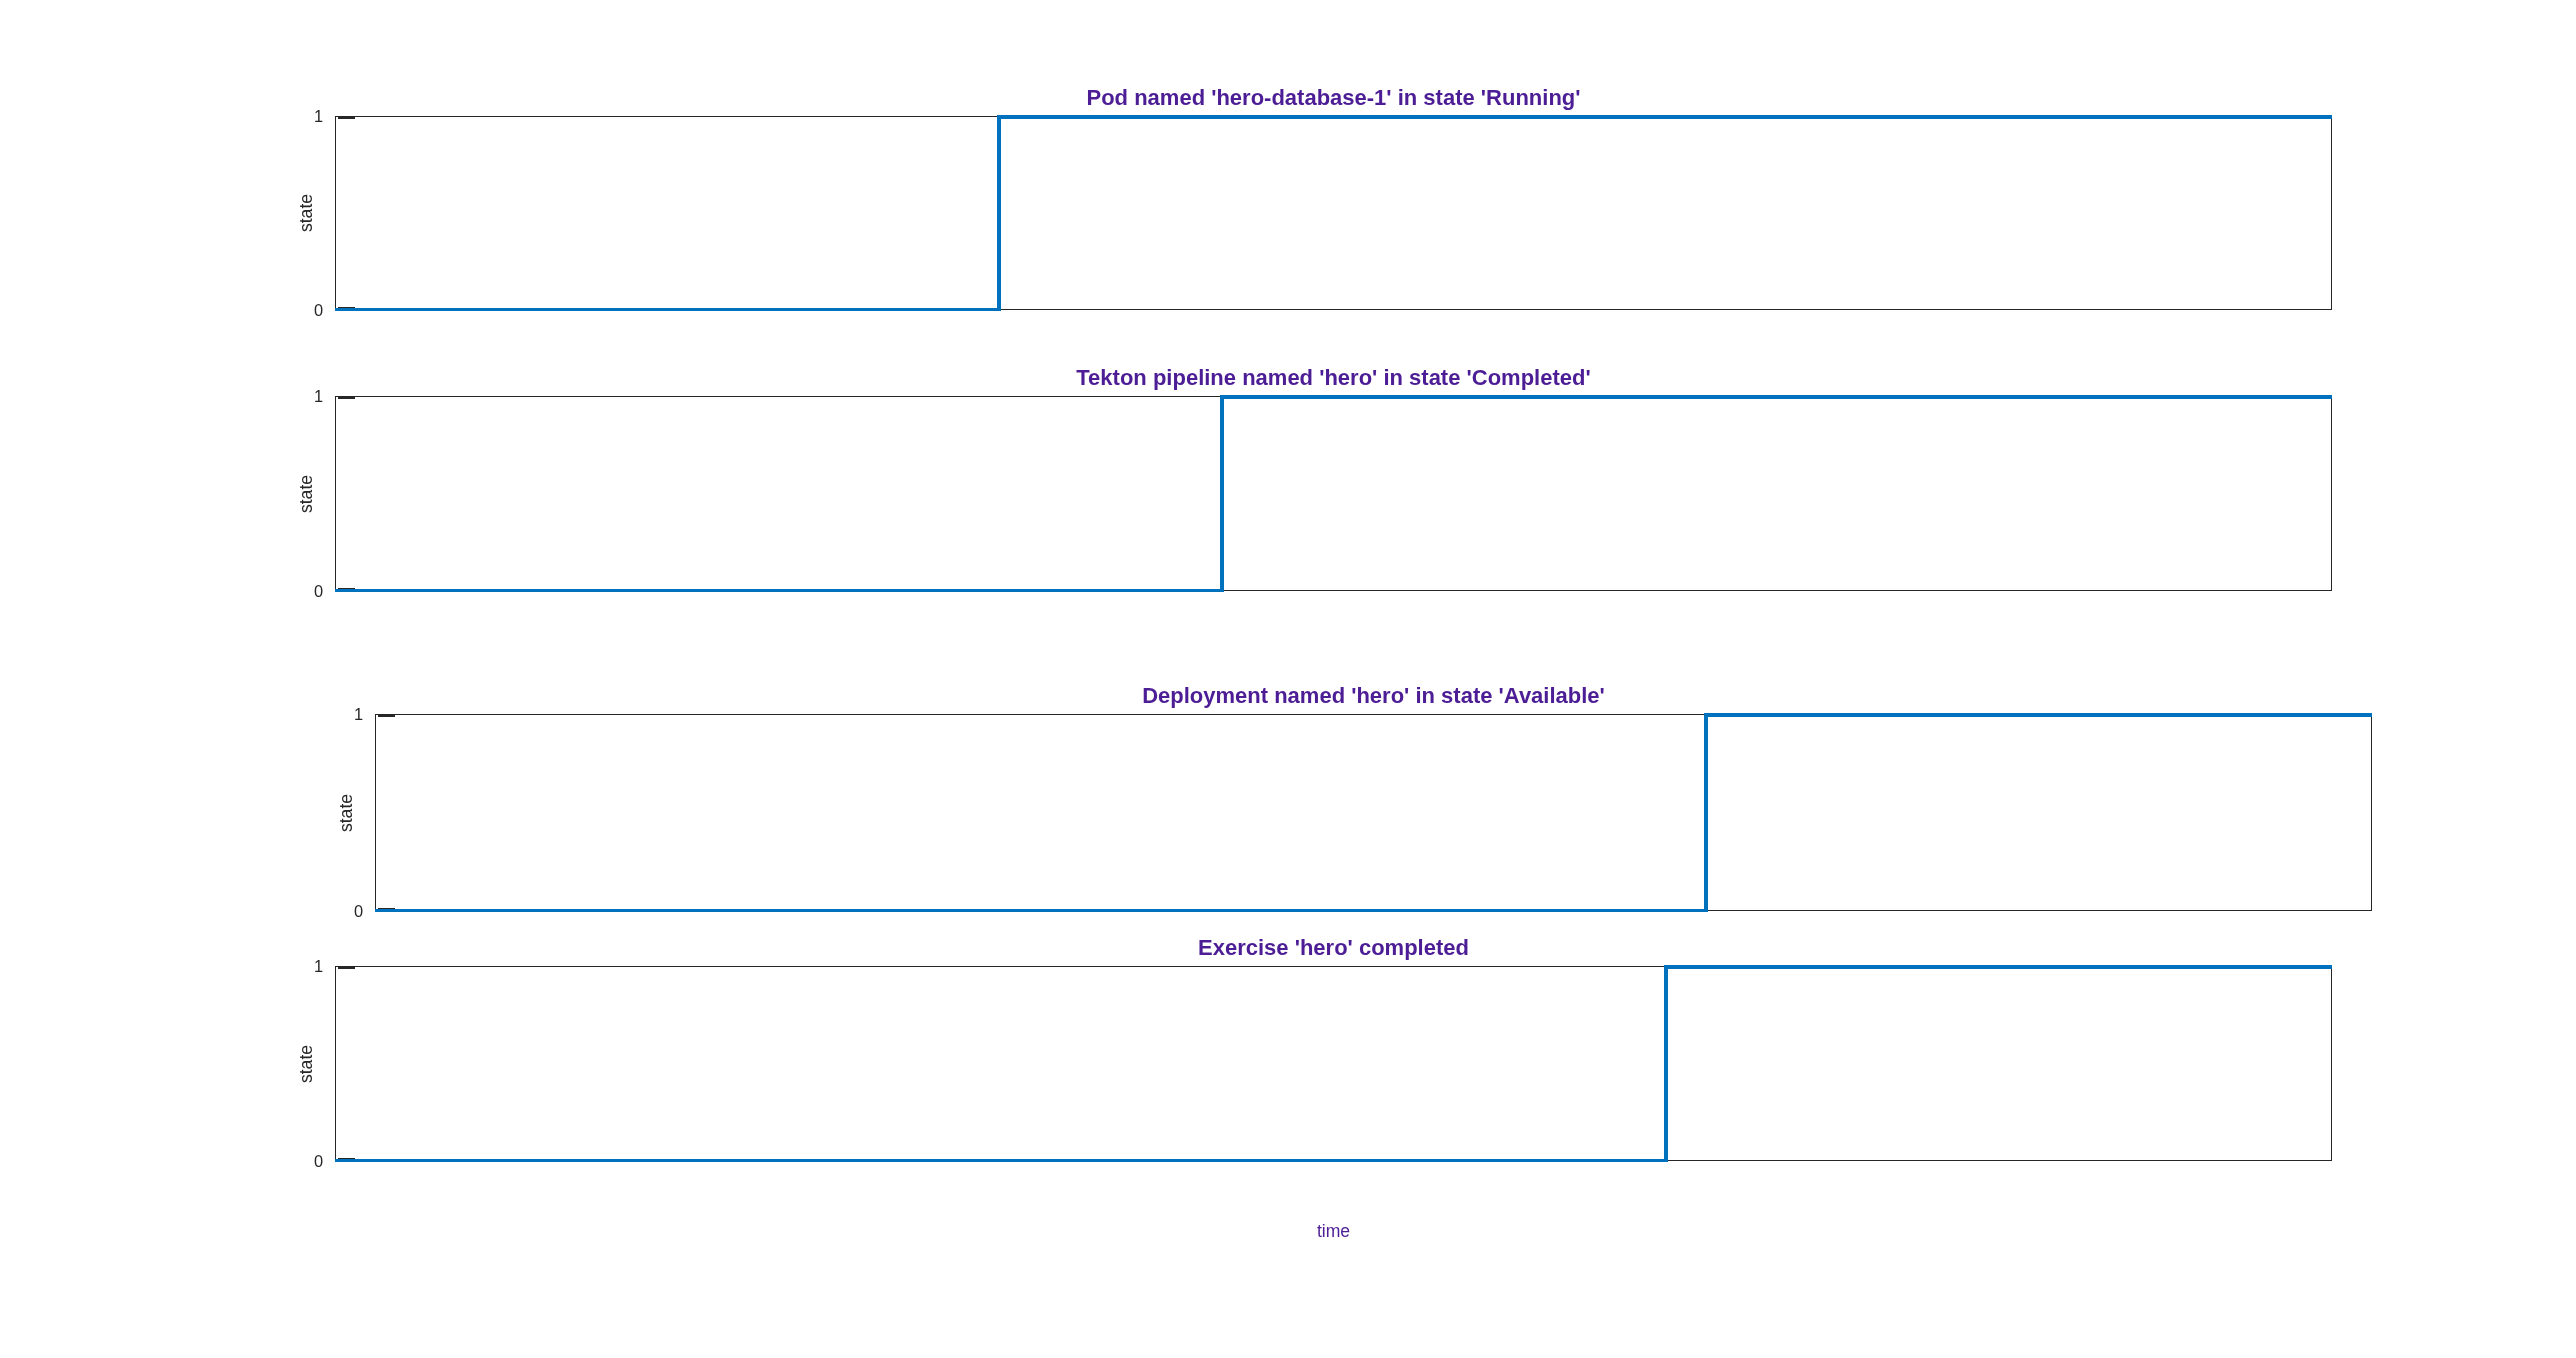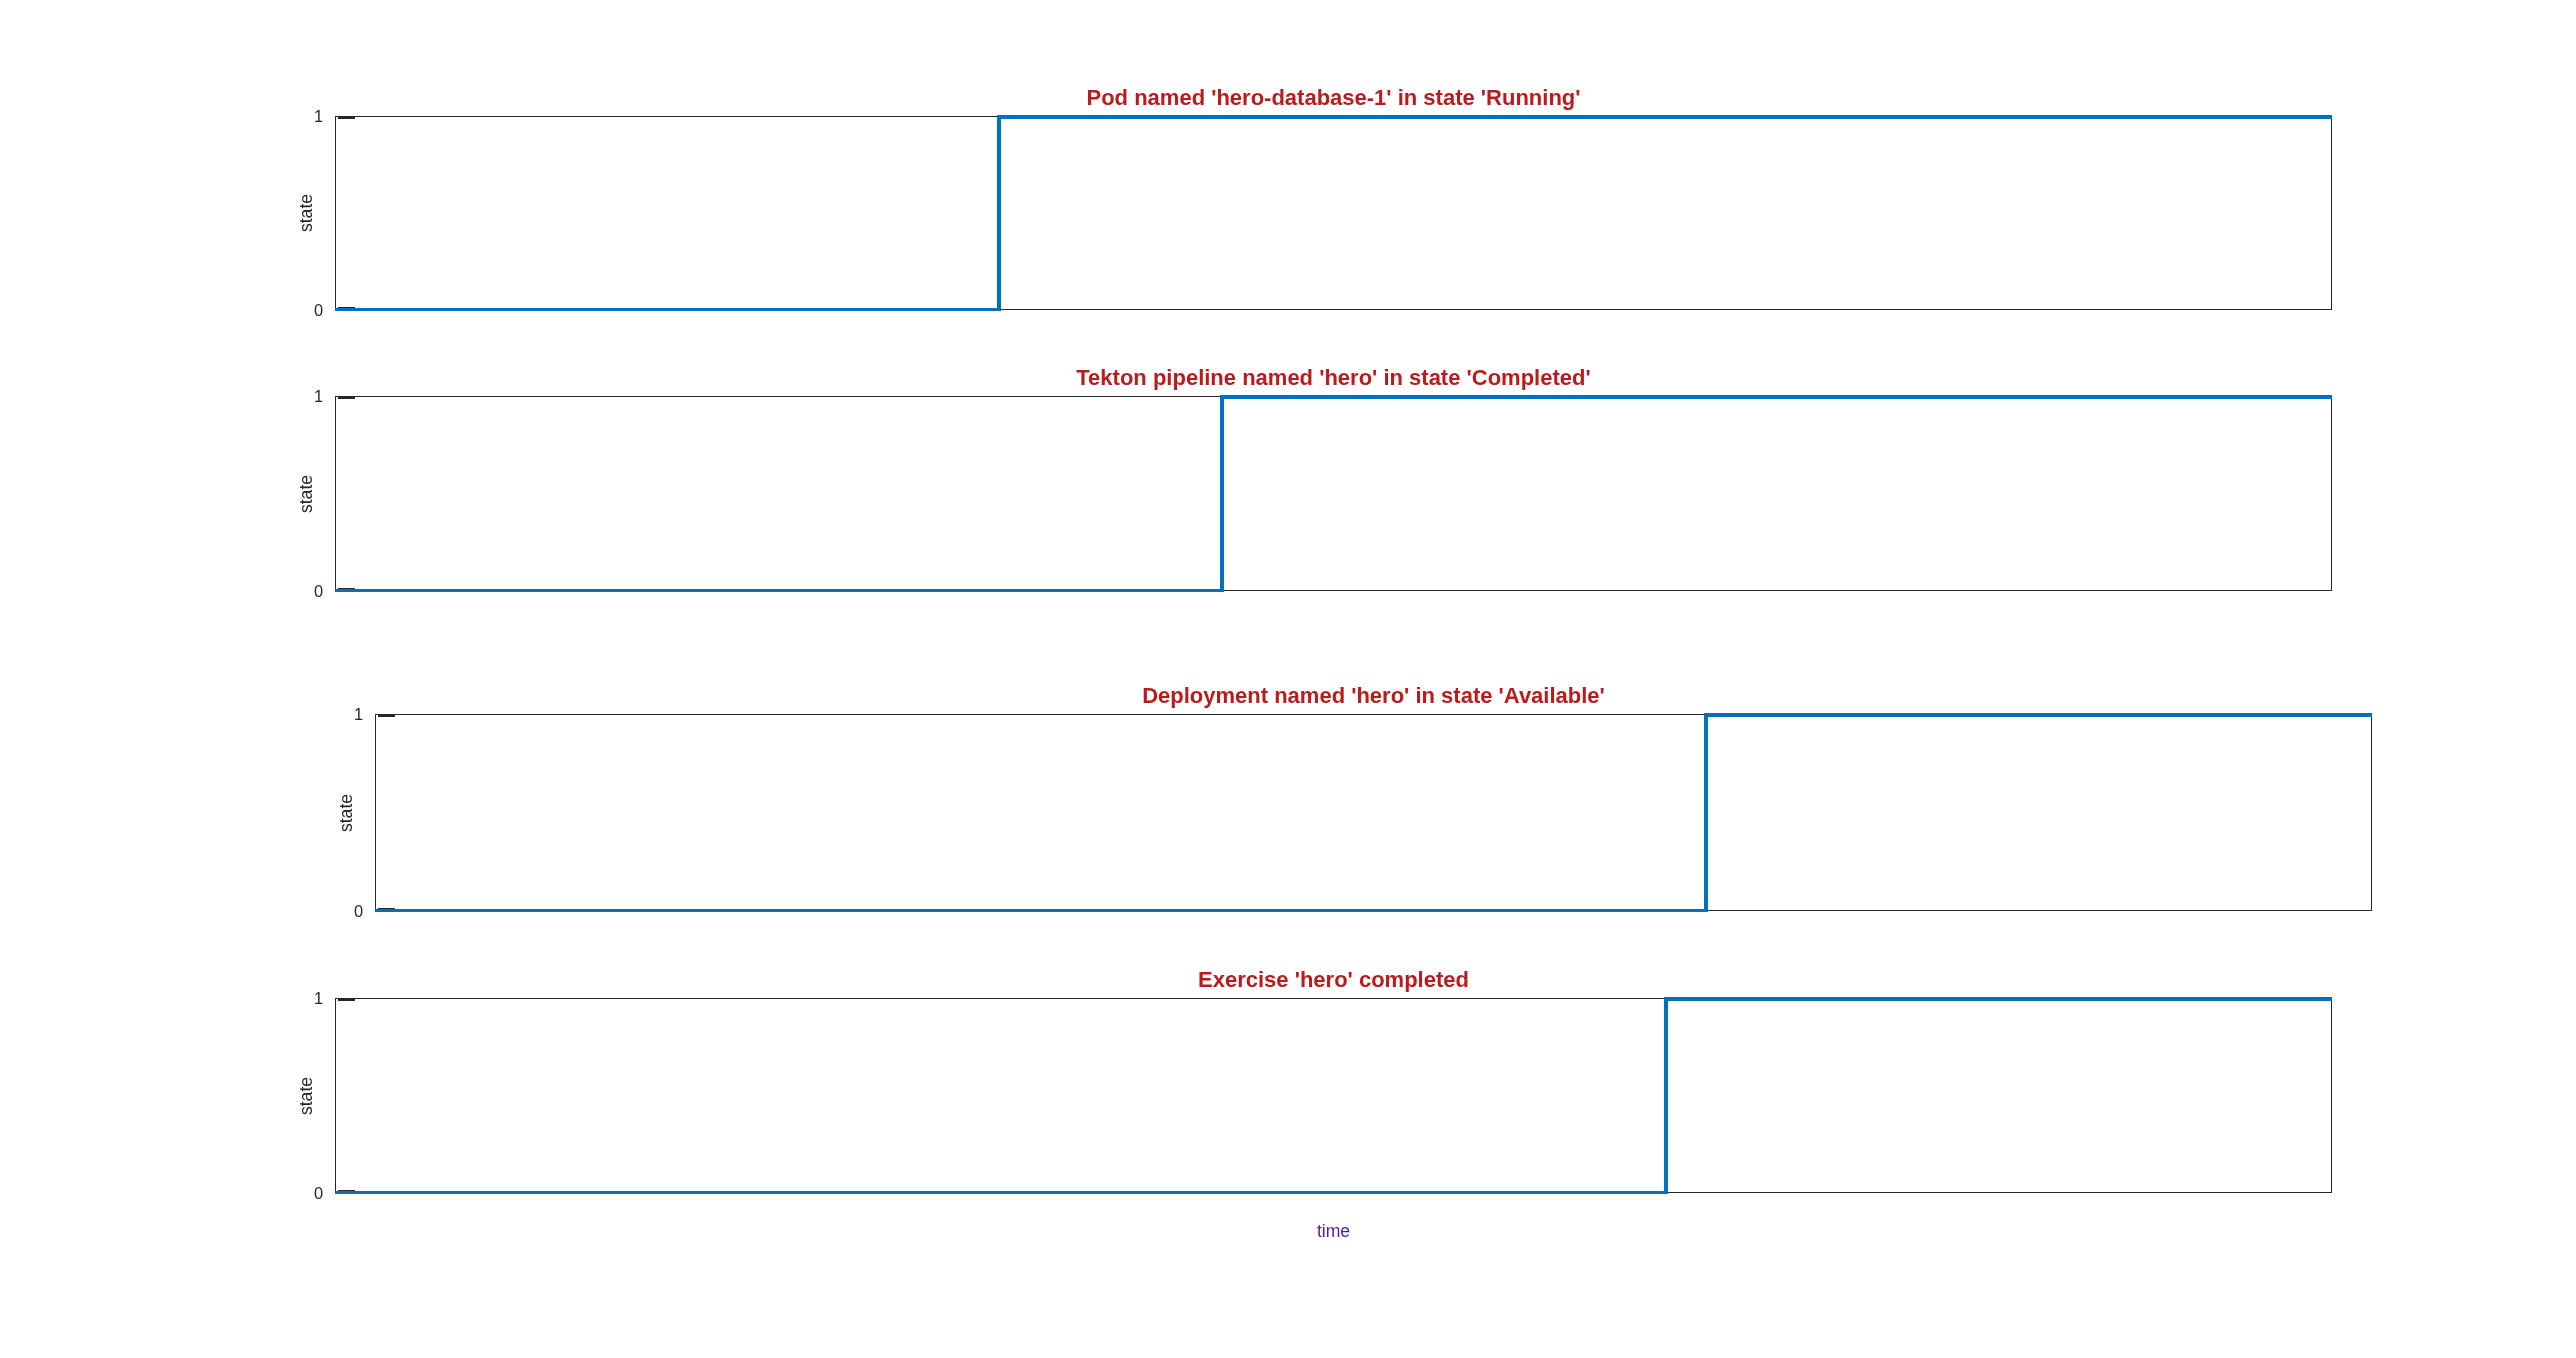--- a/index.html
+++ b/index.html
@@ -23,31 +23,31 @@
     position: absolute;
     left: 335px;
     width: 1997px;
     --f: 0.5;
     --blue: #0072BD;
     --axis: #262626;
   }
   .chart.c0 { top: 116px;  height: 194px; }
   .chart.c1 { top: 396px;  height: 195px; border-radius: 23px; }
   .chart.c2 { top: 714px; height: 197px; margin-left: 40px; }
-  .chart.c3 { top: 998px; height: 195px; }
+  .chart.c3 { top: 966px; height: 195px; }
 
   .chart-title {
     position: absolute;
     left: 0;
     right: 0;
     bottom: calc(100% + 5px);
     text-align: center;
     font-size: 22px;
     font-weight: bold;
-    color: #b91c1c;
+    color: #4c1d95;
     white-space: nowrap;
   }
   .plot-box {
     position: absolute;
     inset: 0;
     border: 1.9px solid var(--axis);
     box-sizing: border-box;
     background: #ffffff;
   }
   

